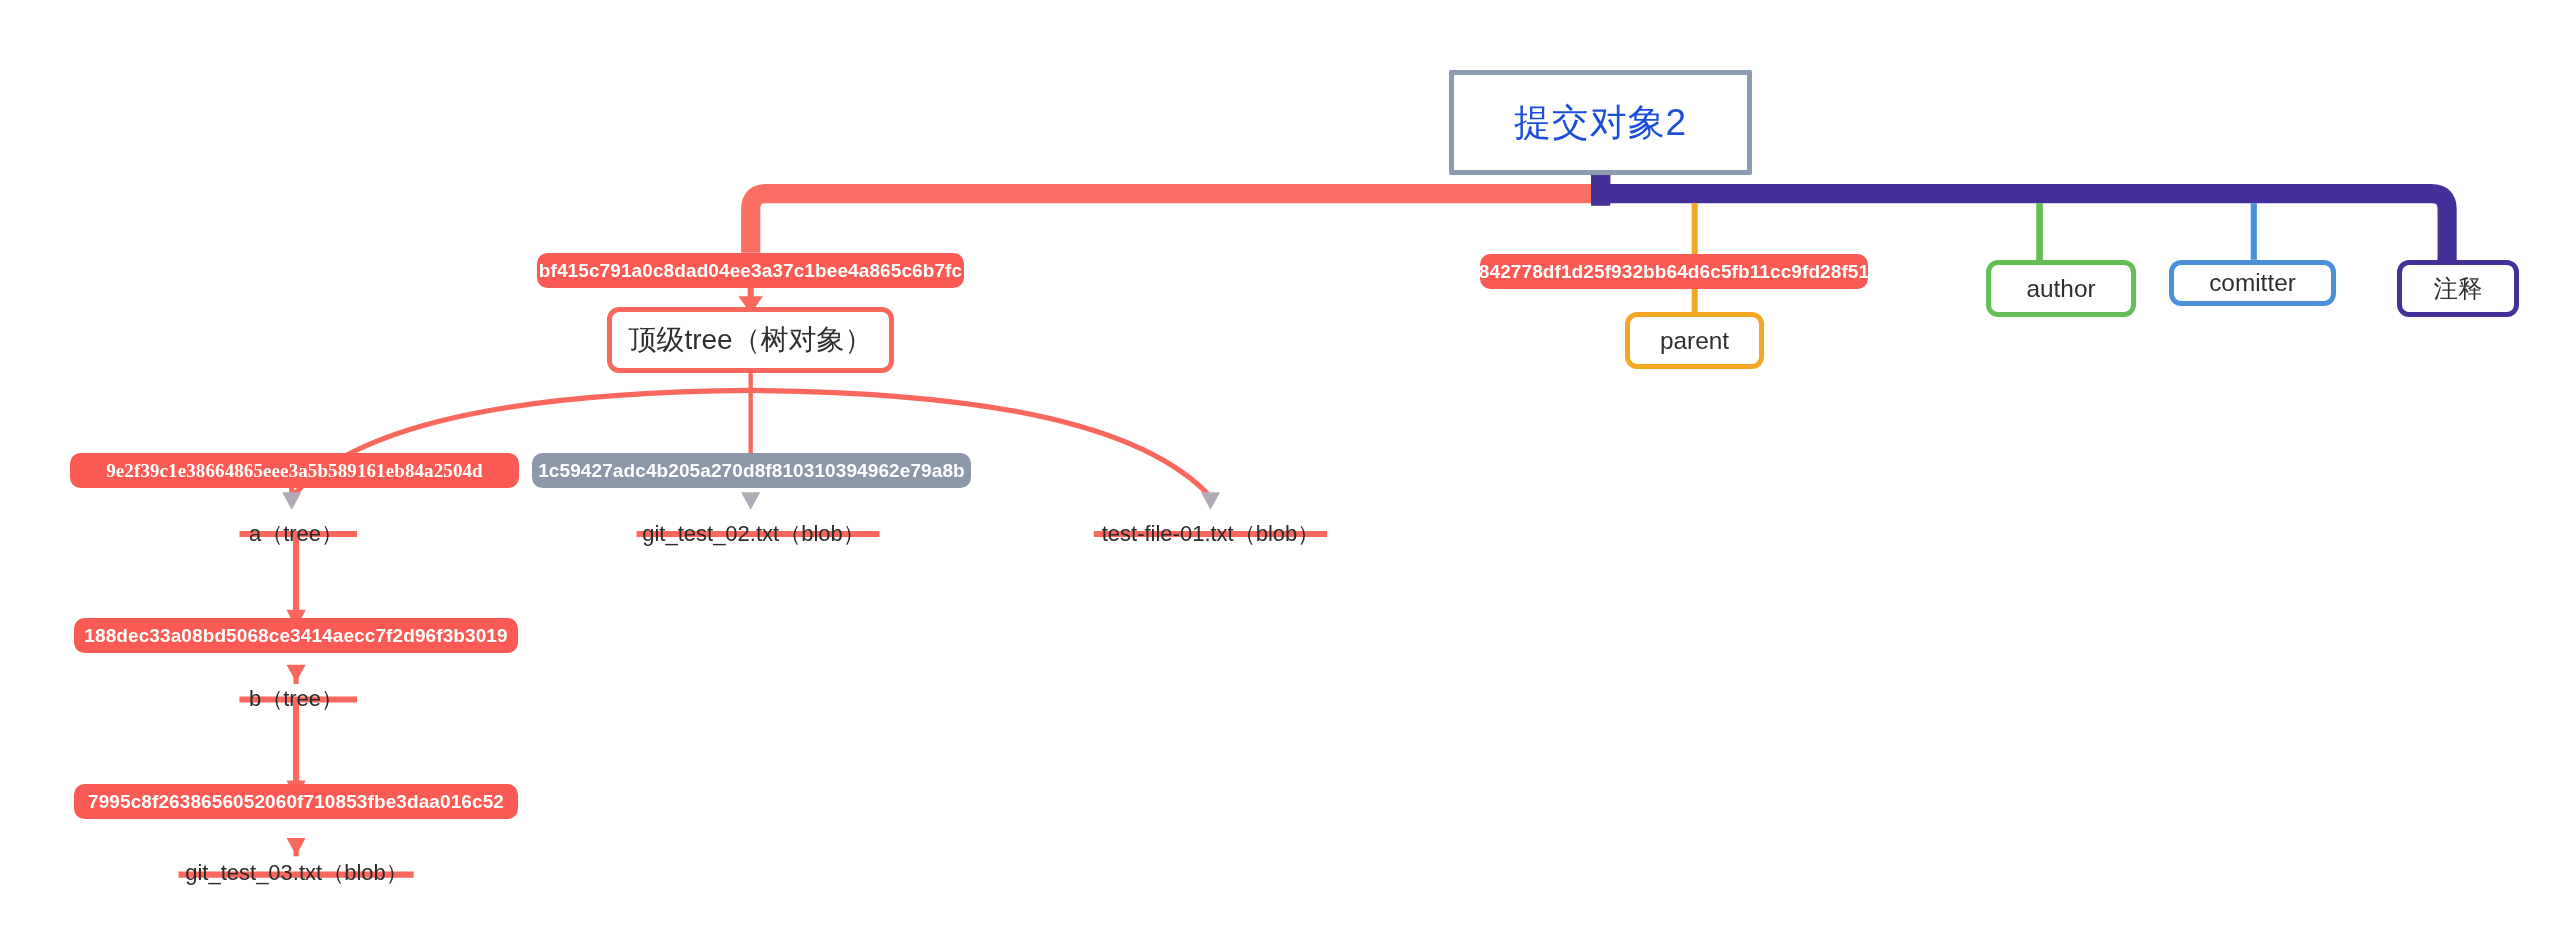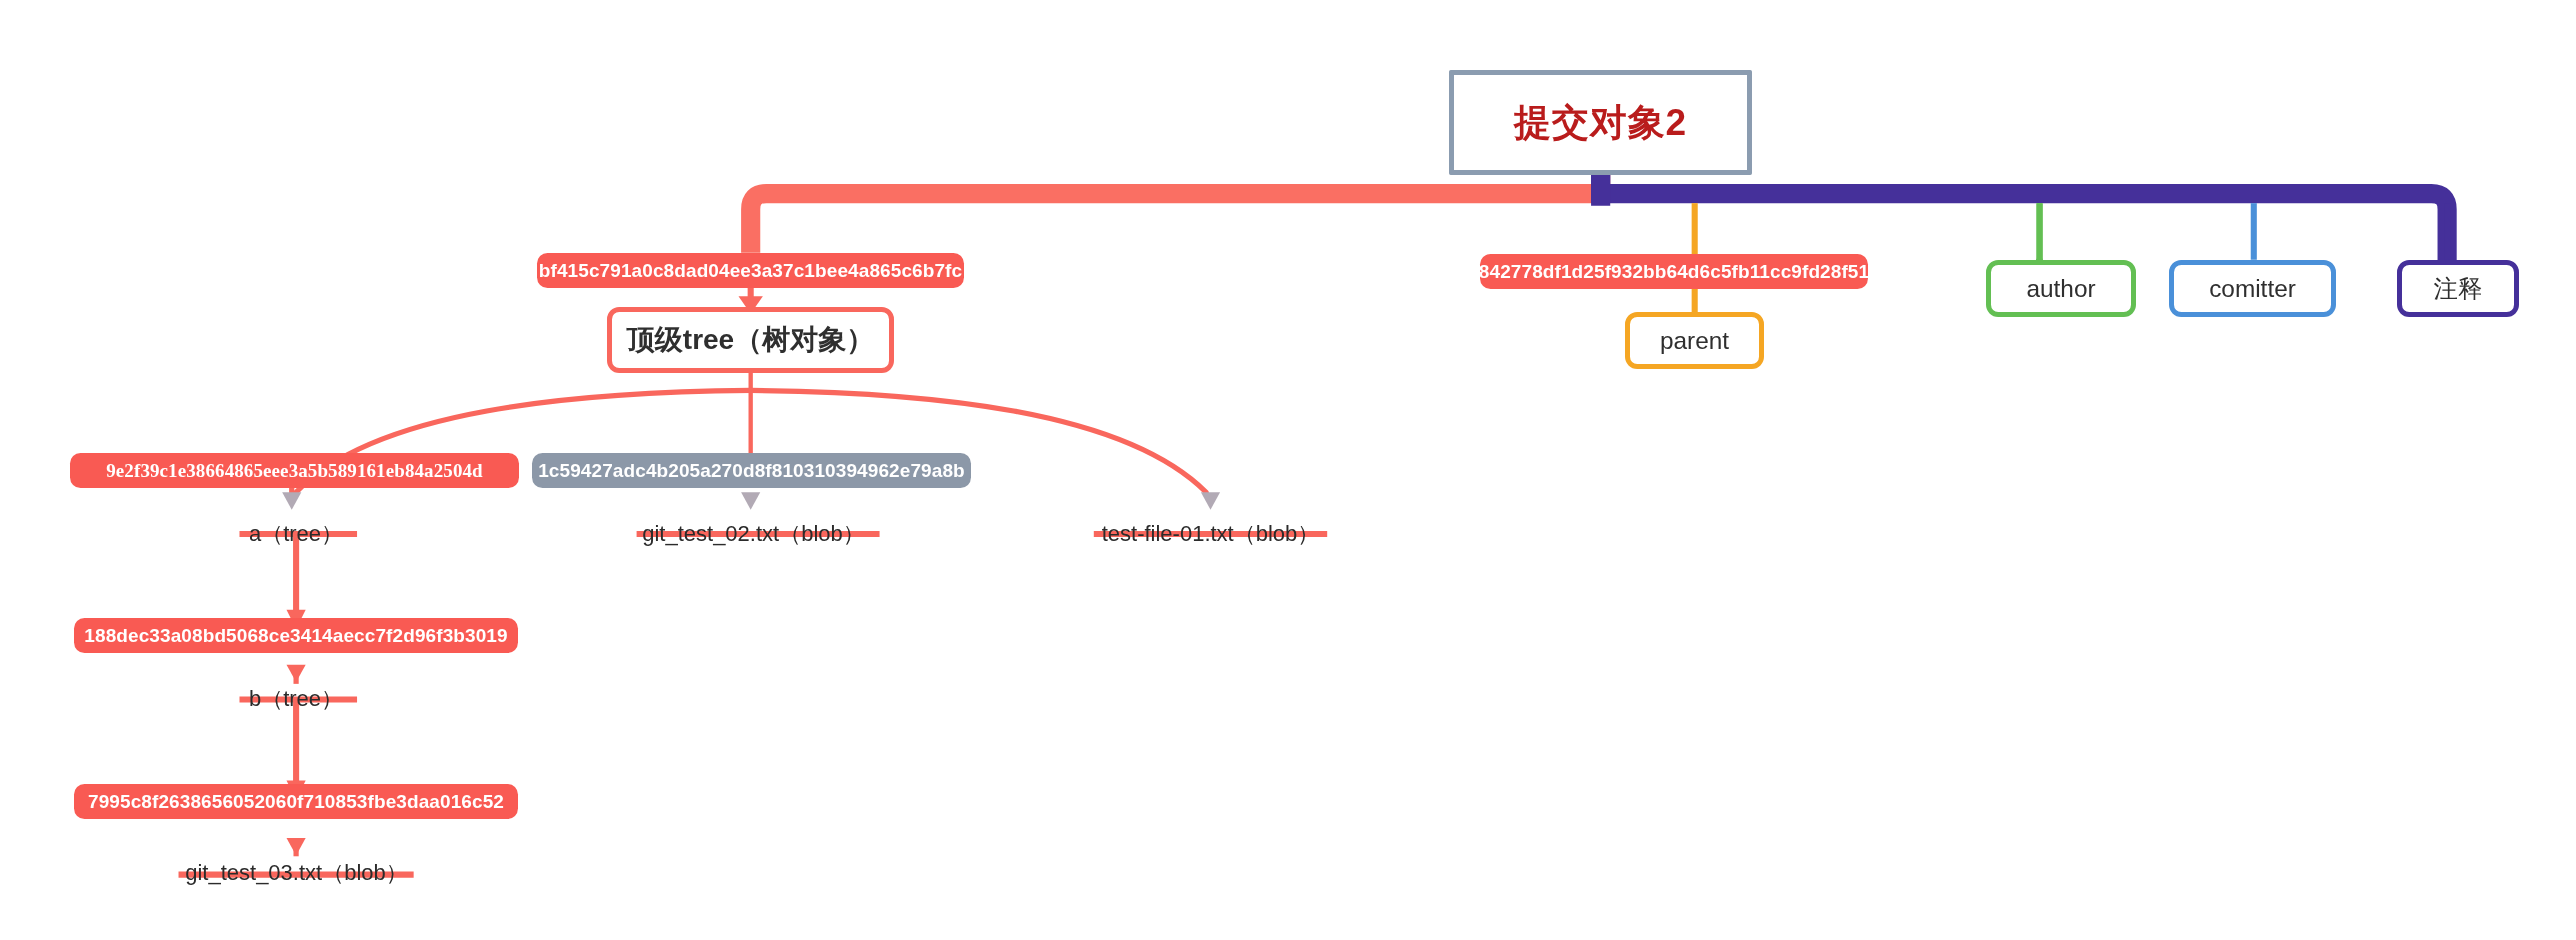--- a/index.html
+++ b/index.html
@@ -34,38 +34,38 @@
     align-items: center;
     justify-content: center;
     white-space: nowrap;
     background: #ffffff;
   }
 
   
   .title-box {
     border: 5.2px solid #8b9cb0;
     border-radius: 1.7px;
-    color: #b91c1c;
+    color: #1d4ed8;
     font-size: 37px;
-    font-weight: bold;
+    font-weight: normal;
     letter-spacing: 0.9px;
   }
 
   
   .outline-box {
     border-width: 5.2px;
     border-style: solid;
     border-radius: 12.2px;
     color: #2f2f2f;
     font-size: 24.4px;
     font-weight: normal;
   }
   .outline-box.bold-label {
     font-size: 28px;
-    font-weight: bold;
+    font-weight: normal;
     justify-content: center;
   }
 
   
   .pill {
     position: absolute;
     box-sizing: border-box;
     display: flex;
     align-items: center;
     justify-content: center;
@@ -200,21 +200,21 @@
   </div>
 
   <div class="node outline-box" style="left:1625px; top:312px; width:139px; height:57px; border-color:#f5a623;">
     <span>parent</span>
   </div>
 
   <div class="node outline-box" style="left:1966px; top:260px; width:150px; height:57px; border-color:#63bf53;margin-left:20px;">
     <span>author</span>
   </div>
 
-  <div class="node outline-box" style="left:2169px; top:260px; width:167px; height:57px; border-color:#4a90d9;">
+  <div class="node outline-box" style="left:2169px; top:260px; width:167px; height:46px; border-color:#4a90d9;">
     <span>comitter</span>
   </div>
 
   <div class="node outline-box" style="left:2397px; top:260px; width:122px; height:57px; border-color:#45309a;">
     <span>注释</span>
   </div>
 
 </div>
 
 

